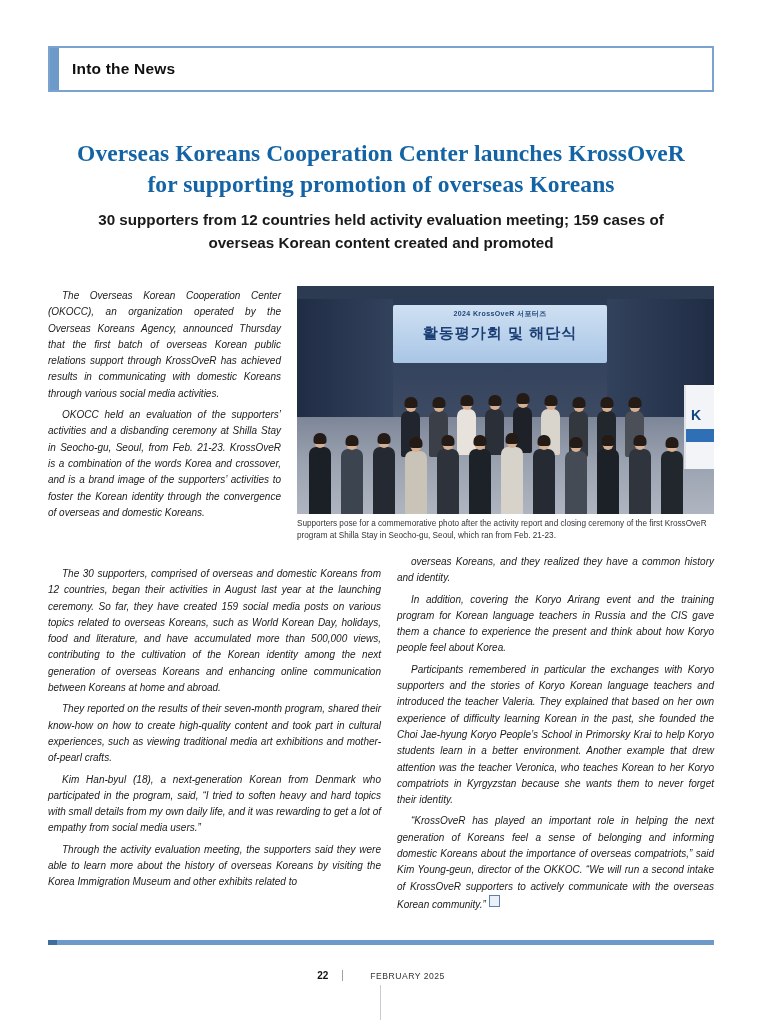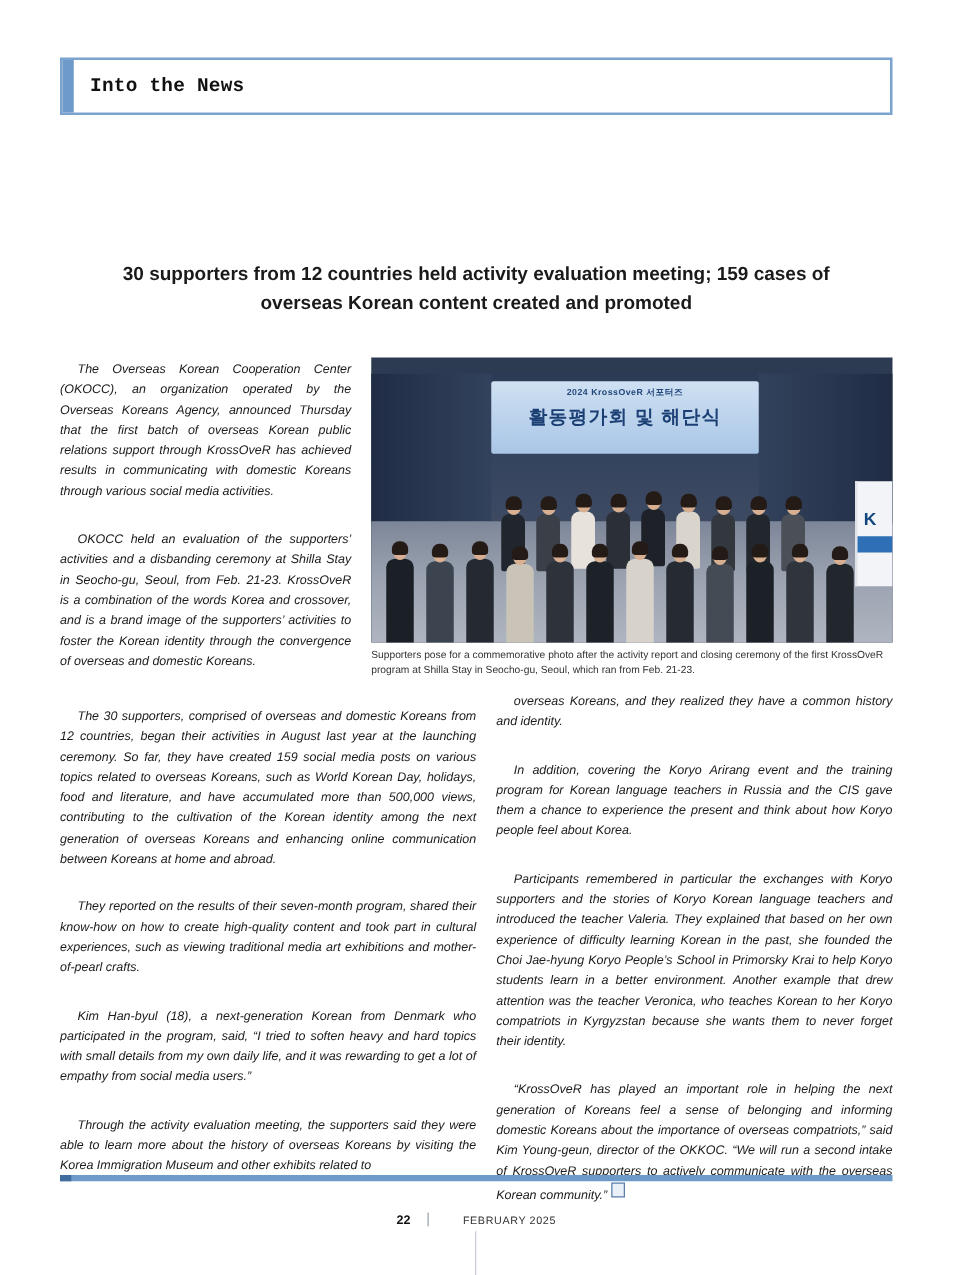--- a/index.html
+++ b/index.html
@@ -27,21 +27,20 @@
   
   .section-band {
     position: absolute;
     left: 48px;
     top: 46px;
     width: 666px;
     height: 46px;
     border: 2px solid #7ba3cf;
     box-sizing: border-box;
     background: #ffffff;
-    font-family: Liberation Mono, monospace;
   }
   .section-band-accent {
     position: absolute;
     left: 0; top: 0;
     width: 9px;
     height: 100%;
     background: #6e9ac9;
   }
   .section-band-title {
     position: absolute;
@@ -197,21 +196,21 @@
     font-size: 10px;
     line-height: 16.3px;
     text-align: justify;
     color: #1a1a1a;
     font-style: italic;
   }
   .col p {
     margin: 0 0 0 0;
     text-indent: 14px;
   }
-  .col p + p { margin-top: 22px; }
+  .col p + p { margin-top: 5px; }
 
   #col-left {
     left: 48px;
     top: 288px;
     width: 233px;
   }
   #col-left-lower {
     left: 48px;
     top: 566px;
     width: 333px;
@@ -292,20 +291,24 @@
 </head>
 <body>
 
 <div class="page">
 
   <div class="section-band">
     <div class="section-band-accent"></div>
     <div class="section-band-title">Into the News</div>
   </div>
 
+  <div class="headline">
+    <div>Overseas Koreans Cooperation Center launches KrossOveR</div>
+    <div>for supporting promotion of overseas Koreans</div>
+  </div>
 
   <div class="subhead">
     <div>30 supporters from 12 countries held activity evaluation meeting; 159 cases of</div>
     <div>overseas Korean content created and promoted</div>
   </div>
 
   <div class="photo-wrap">
     <div class="photo">
       <div class="ph-wall"></div>
       <div class="ph-curtain-l"></div>

